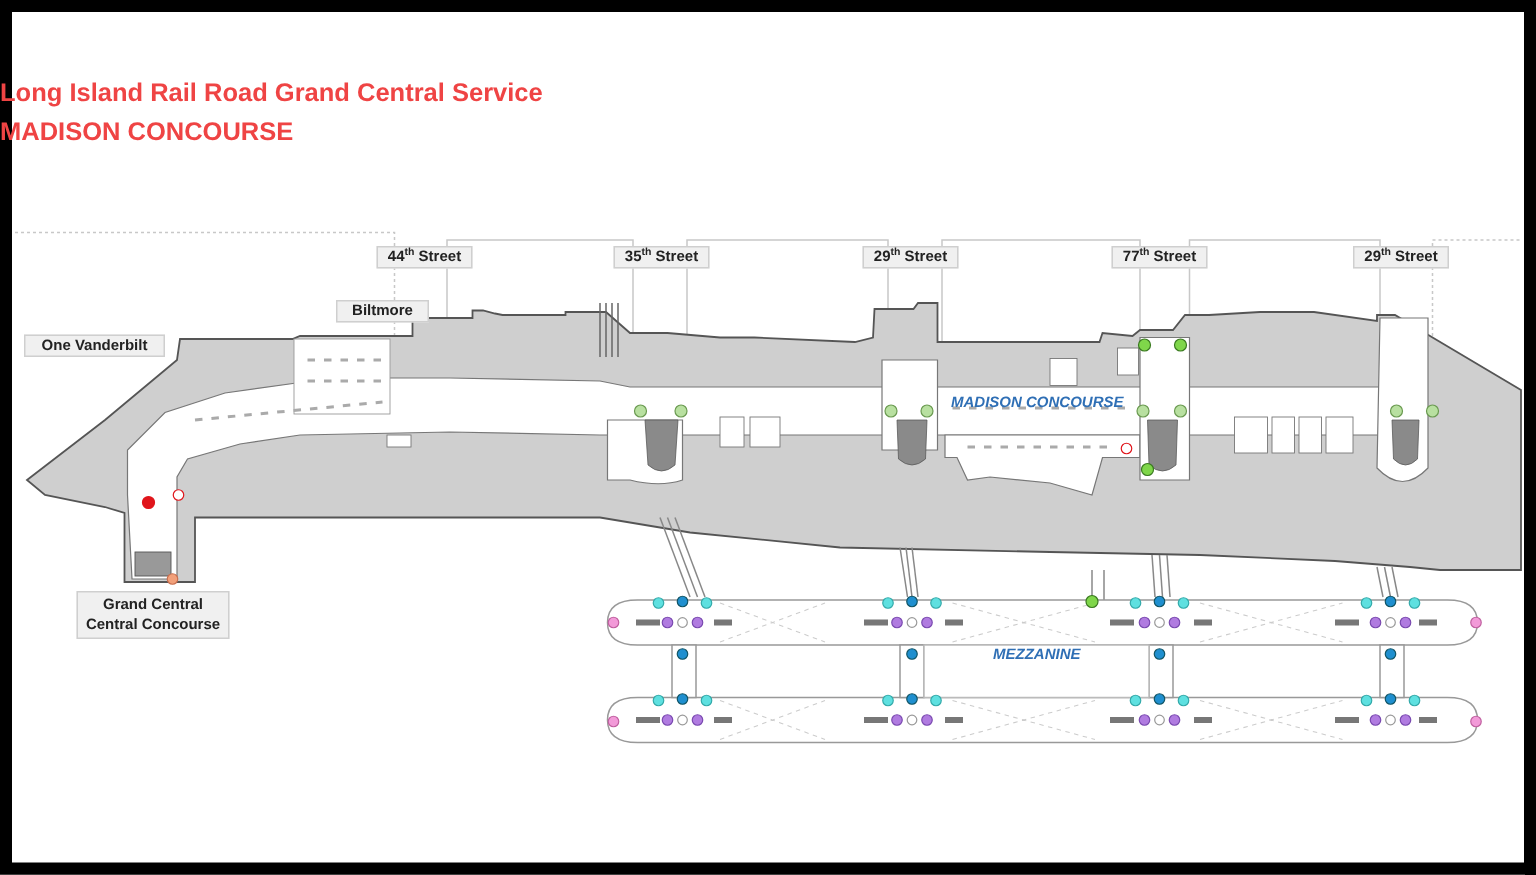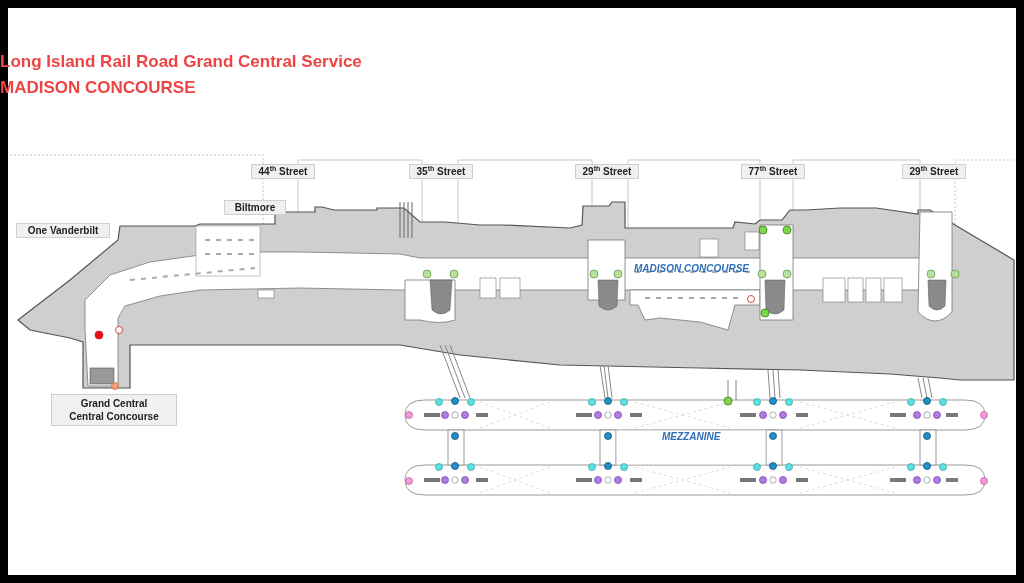--- a/index.html
+++ b/index.html
@@ -216,19 +216,19 @@
 </svg>
 
 <div class="lbl" style="left:251px;top:164px;width:62px;"><span>44</span><sup>th</sup> <span>Street</span></div>
 <div class="lbl" style="left:409px;top:164px;width:62px;"><span>35</span><sup>th</sup> <span>Street</span></div>
 <div class="lbl" style="left:575px;top:164px;width:62px;"><span>29</span><sup>th</sup> <span>Street</span></div>
 <div class="lbl" style="left:741px;top:164px;width:62px;"><span>77</span><sup>th</sup> <span>Street</span></div>
 <div class="lbl" style="left:902px;top:164px;width:62px;"><span>29</span><sup>th</sup> <span>Street</span></div>
 
 <div class="lbl" style="left:16px;top:223px;width:92px;text-align:center;">One Vanderbilt</div>
 <div class="lbl" style="left:199px;top:200px;width:60px;margin-left:25px;">Biltmore</div>
-<div class="lbl" style="left:51px;top:394px;width:100px;line-height:13px;padding:2px 12px;">
+<div class="lbl" style="left:51px;top:394px;width:100px;line-height:13px;padding:2px 0;">
   <div>Grand Central</div>
   <div>Central Concourse</div>
 </div>
 
 <div class="area-lbl" style="left:634px;top:263px;">MADISON CONCOURSE</div>
 <div class="area-lbl" style="left:662px;top:431px;">MEZZANINE</div>
 
 </body></html>

